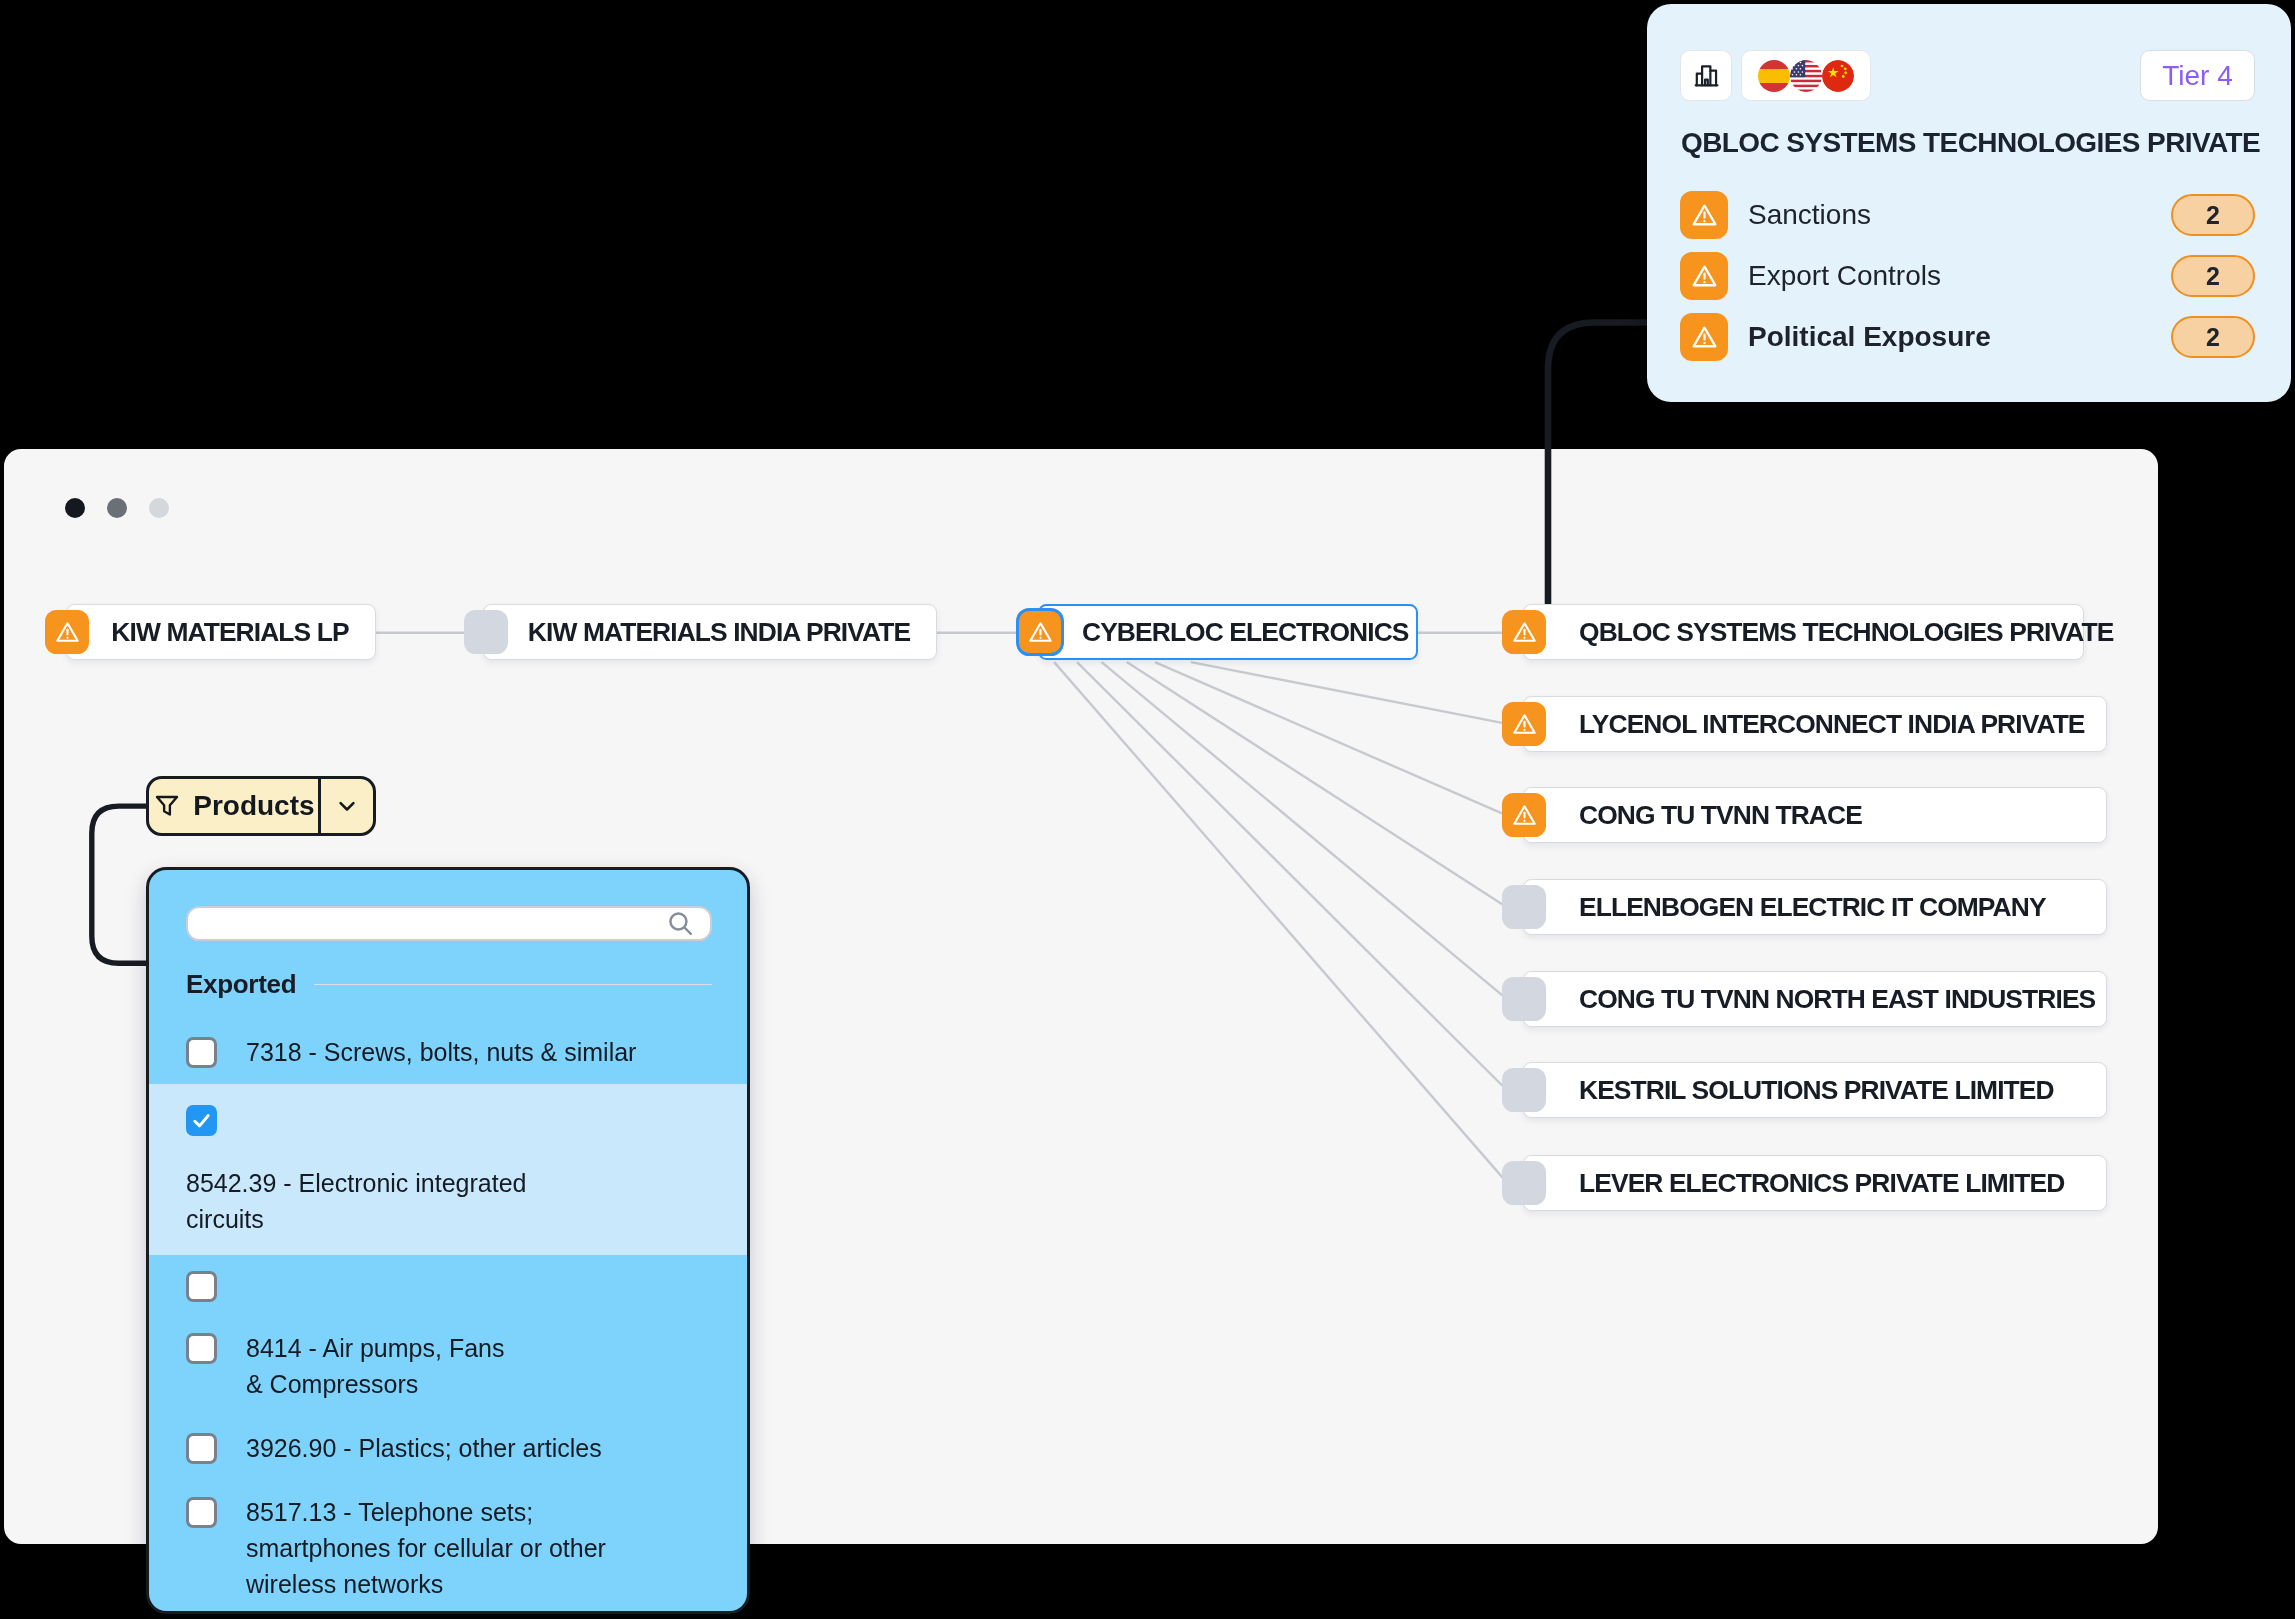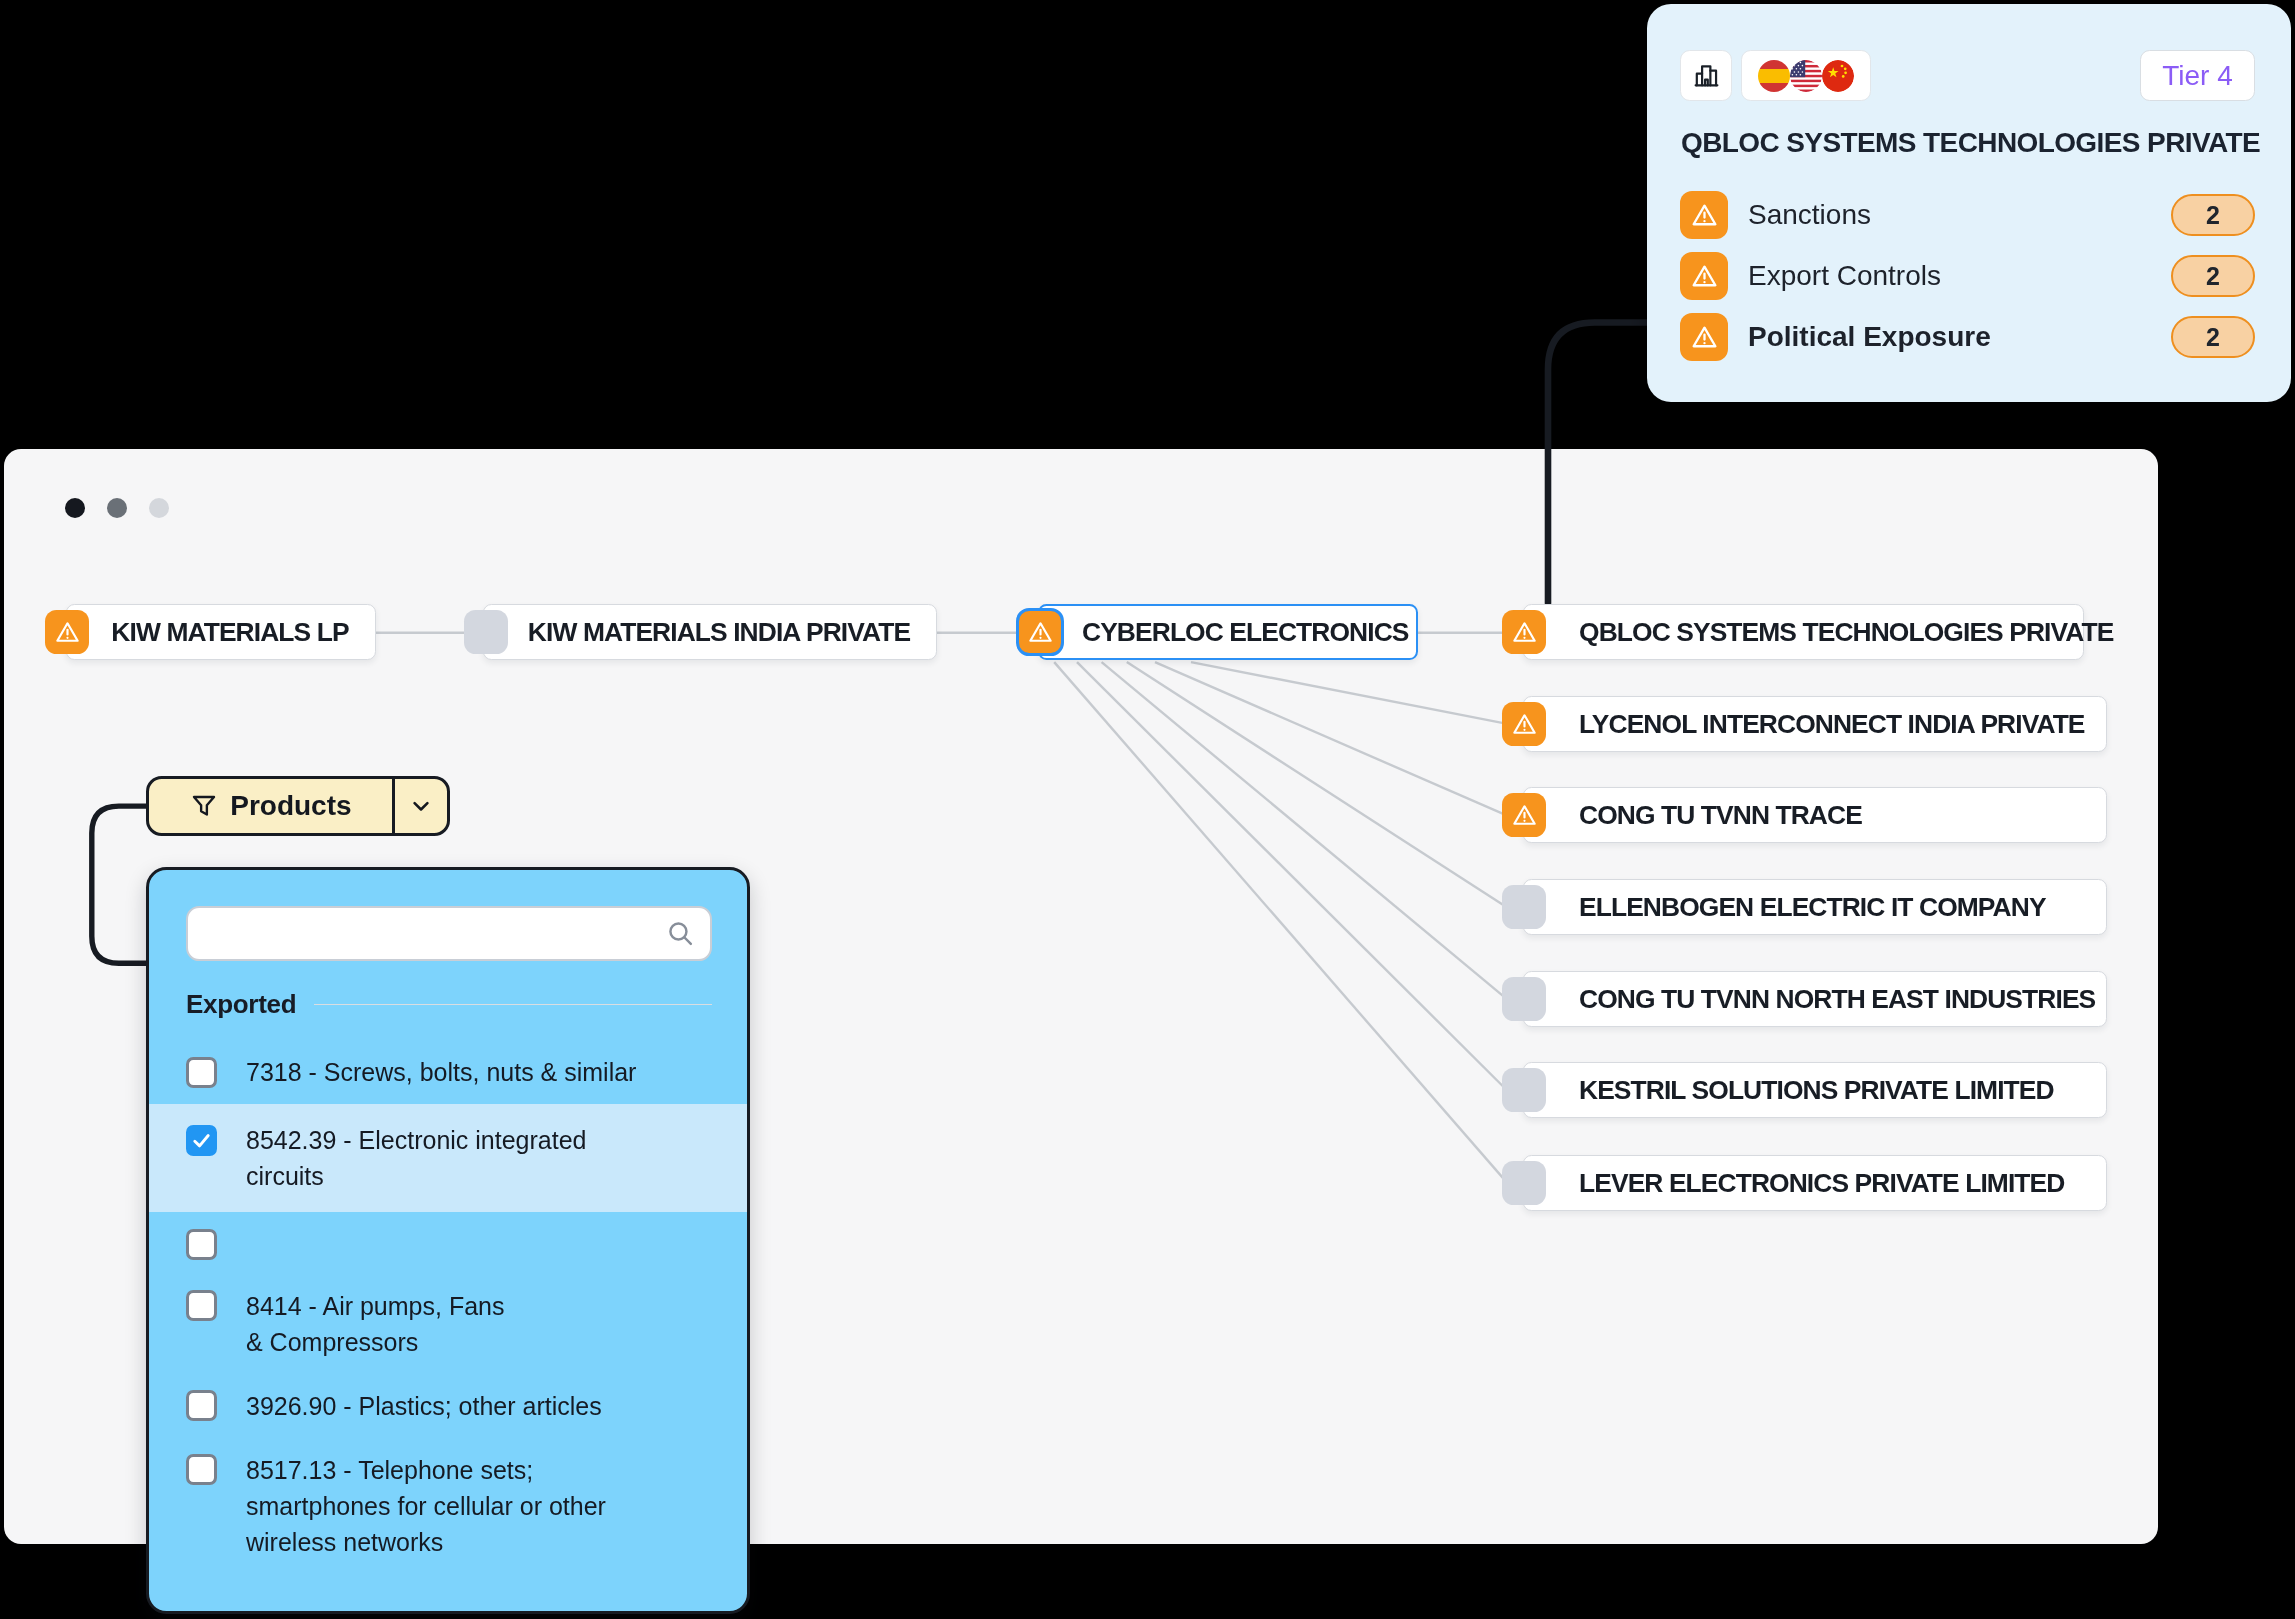--- a/index.html
+++ b/index.html
@@ -53,21 +53,21 @@
   .risk-row-ic{position:absolute;left:1680px;width:48px;height:48px;background:#F7941D;
                border-radius:12px;display:flex;align-items:center;justify-content:center;}
   .risk-row-ic svg{width:31px;height:31px;}
   .risk-label{position:absolute;left:1748px;height:48px;display:flex;align-items:center;
               font-size:28px;font-weight:500;color:#1D222B;}
   .risk-count{position:absolute;left:2171px;width:84px;height:42px;background:#F8D1A3;
               border:2.4px solid #EE8F1F;border-radius:24px;display:flex;align-items:center;
               justify-content:center;font-size:25px;font-weight:600;color:#20252D;}
 
   
-  .fbtn{position:absolute;left:146px;top:776px;width:304px;height:60px;background:#FAEFC6;
+  .fbtn{position:absolute;left:146px;top:776px;width:230px;height:60px;background:#FAEFC6;
         border:3.6px solid #171B22;border-radius:15.6px;display:flex;align-items:stretch;cursor:pointer;}
   .fbtn-main{flex:1;display:flex;align-items:center;justify-content:center;gap:10.8px;}
   .fbtn-label{font-size:28px;font-weight:700;color:#14181F;}
   .fbtn-main svg{width:30px;height:30px;}
   .fbtn-chev{width:55px;border-left:3.6px solid #171B22;display:flex;align-items:center;justify-content:center;}
   .fbtn-chev svg{width:28px;height:28px;}
 
   
   .dd{position:absolute;left:146px;top:867px;width:604px;height:747px;background:#7dd3fc;
       border:3.6px solid #171B22;border-radius:20.4px;box-shadow:0 8.4px 21.6px rgba(15,20,30,.20);
@@ -76,21 +76,21 @@
           background:#fff;display:flex;align-items:center;}
   .search input{border:0;outline:0;background:transparent;flex:1;height:100%;
                 font-size:24px;padding:0 12px 0 17px;font-family:inherit;color:#171C26;}
   .search svg{width:31px;height:31px;margin-right:14.4px;flex:0 0 auto;}
   .sect{display:flex;align-items:center;margin-top:28px;}
   .sect-label{font-size:26px;font-weight:800;color:#171C26;letter-spacing:-0.3px;}
   .sect-rule{flex:1;height:1.8px;background:#DADDE1;margin-left:18px;}
   .plist{margin-top:20.4px;display:flex;flex-direction:column;}
   .prow{display:flex;align-items:flex-start;padding:14px 0;gap:29px;cursor:pointer;}
   .prow.checked{background:#C9E8FB;margin:0 -35px 0 -37px;padding-left:37px;padding-right:35px;
-                padding-top:18px;padding-bottom:18px;}
+                padding-top:18px;padding-bottom:18px;flex-direction:column;}
   .cbox{flex:0 0 auto;width:31px;height:31px;border:3px solid #79818D;border-radius:7.2px;
         background:#fff;margin-top:2.4px;}
   .cbox.on{background:#2196F3;border-color:#2196F3;display:flex;align-items:center;justify-content:center;}
   .cbox.on svg{width:23px;height:23px;}
   .plabel{font-size:25px;line-height:36px;color:#151A23;white-space:pre-line;}
 </style>
 </head>
 <body>
 
 <div class="stage">

